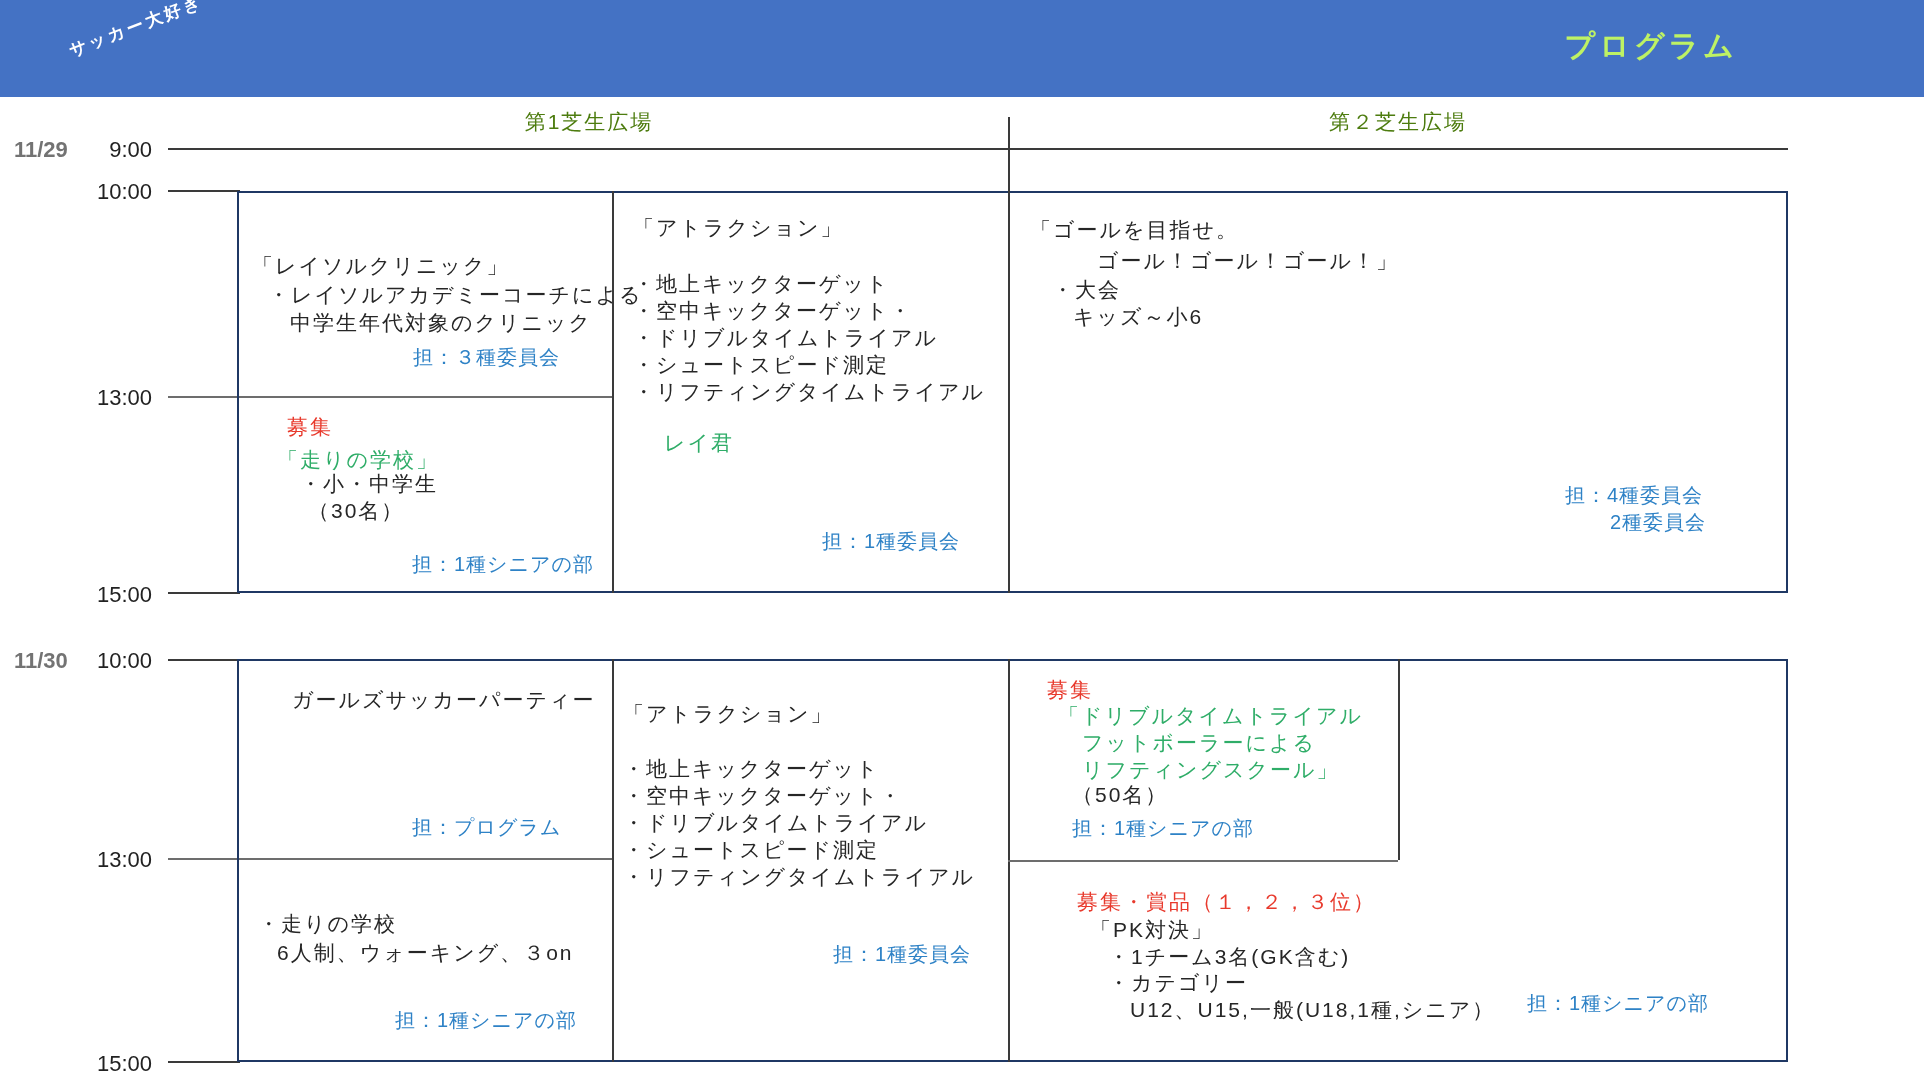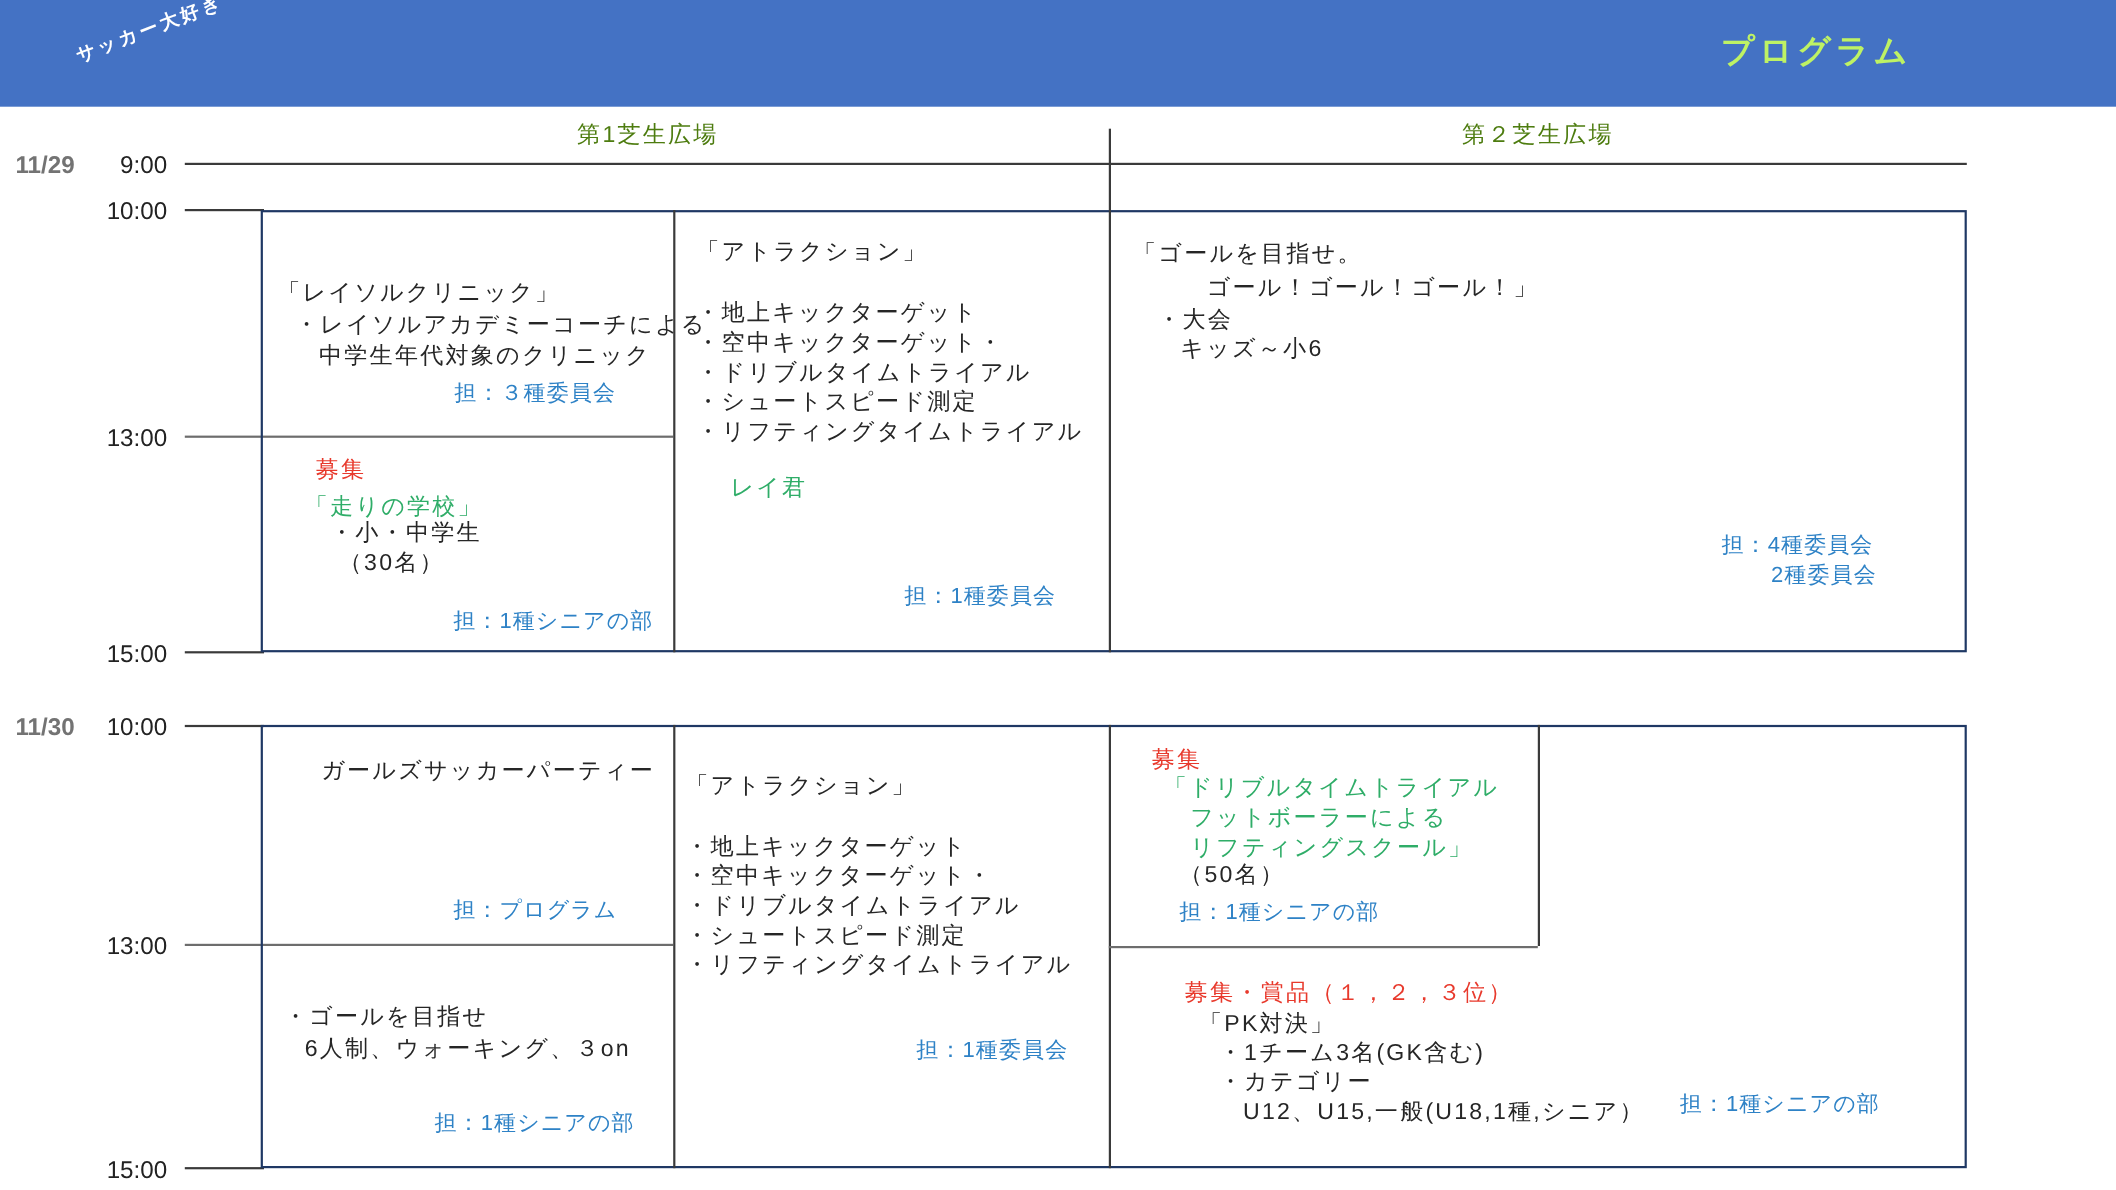--- a/index.html
+++ b/index.html
@@ -104,21 +104,21 @@
 <div class="box" style="left:237px;top:659px;width:1551px;height:403px;"></div>
 <div class="vline" style="left:612px;top:659px;height:403px;"></div>
 <div class="vline" style="left:1008px;top:659px;height:403px;"></div>
 
 <div class="vline" style="left:1398px;top:659px;height:201px;"></div>
 <div class="hline soft" style="left:1008px;top:860px;width:390px;"></div>
 
 <div class="txt" style="left:292px;top:686px;">ガールズサッカーパーティー</div>
 <div class="txt staff" style="left:412px;top:814px;">担：プログラム</div>
 
-<div class="txt" style="left:258px;top:910px;">・ゴールを目指せ</div>
+<div class="txt" style="left:258px;top:910px;">・走りの学校</div>
 <div class="txt" style="left:277px;top:939px;">6人制、ウォーキング、３on</div>
 <div class="txt staff" style="left:395px;top:1007px;">担：1種シニアの部</div>
 
 <div class="txt" style="left:623px;top:700px;">「アトラクション」</div>
 <div class="txt" style="left:623px;top:755px;">・地上キックターゲット</div>
 <div class="txt" style="left:623px;top:782px;">・空中キックターゲット・</div>
 <div class="txt" style="left:623px;top:809px;">・ドリブルタイムトライアル</div>
 <div class="txt" style="left:623px;top:836px;">・シュートスピード測定</div>
 <div class="txt" style="left:623px;top:863px;">・リフティングタイムトライアル</div>
 <div class="txt staff" style="left:833px;top:941px;">担：1種委員会</div>

